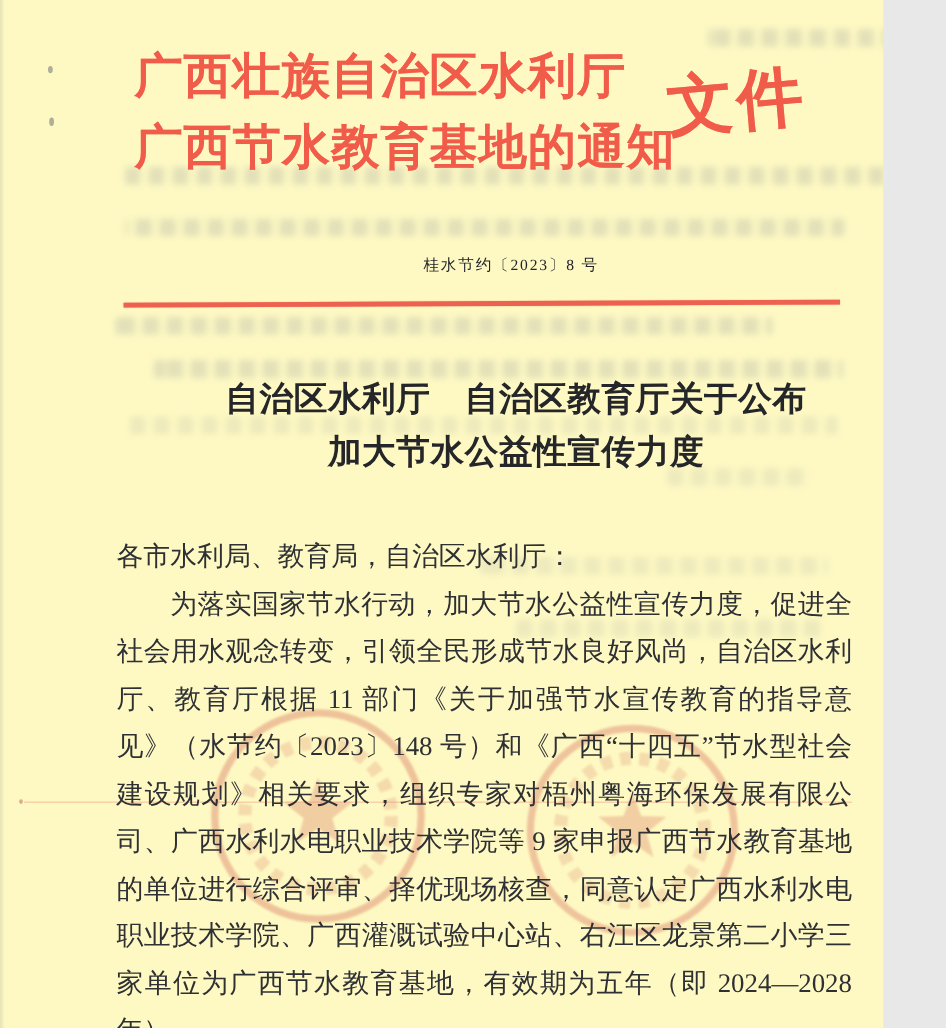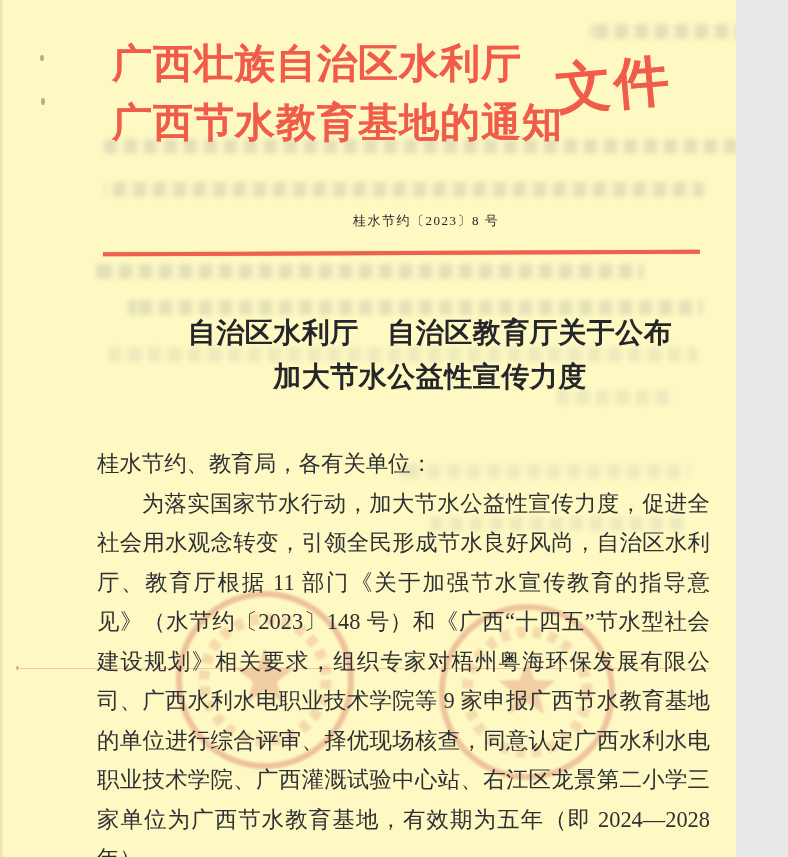--- a/index.html
+++ b/index.html
@@ -138,17 +138,17 @@
   <div class="doc-number">桂水节约〔2023〕8 号</div>
 
   <div class="red-rule"></div>
 
   <div class="title-block">
     <div>自治区水利厅　自治区教育厅关于公布</div>
     <div>加大节水公益性宣传力度</div>
   </div>
 
   <div class="body-block">
-    <div class="body-salutation">桂水节约、教育局，各有关单位：</div>
+    <div class="body-salutation">各市水利局、教育局，自治区水利厅：</div>
     <div class="body-paragraph">为落实国家节水行动，加大节水公益性宣传力度，促进全社会用水观念转变，引领全民形成节水良好风尚，自治区水利厅、教育厅根据 11 部门《关于加强节水宣传教育的指导意见》（水节约〔2023〕148 号）和《广西“十四五”节水型社会建设规划》相关要求，组织专家对梧州粤海环保发展有限公司、广西水利水电职业技术学院等 9 家申报广西节水教育基地的单位进行综合评审、择优现场核查，同意认定广西水利水电职业技术学院、广西灌溉试验中心站、右江区龙景第二小学三家单位为广西节水教育基地，有效期为五年（即 2024—2028 年）。</div>
   </div>
 
 </div>
 
 </body></html>

